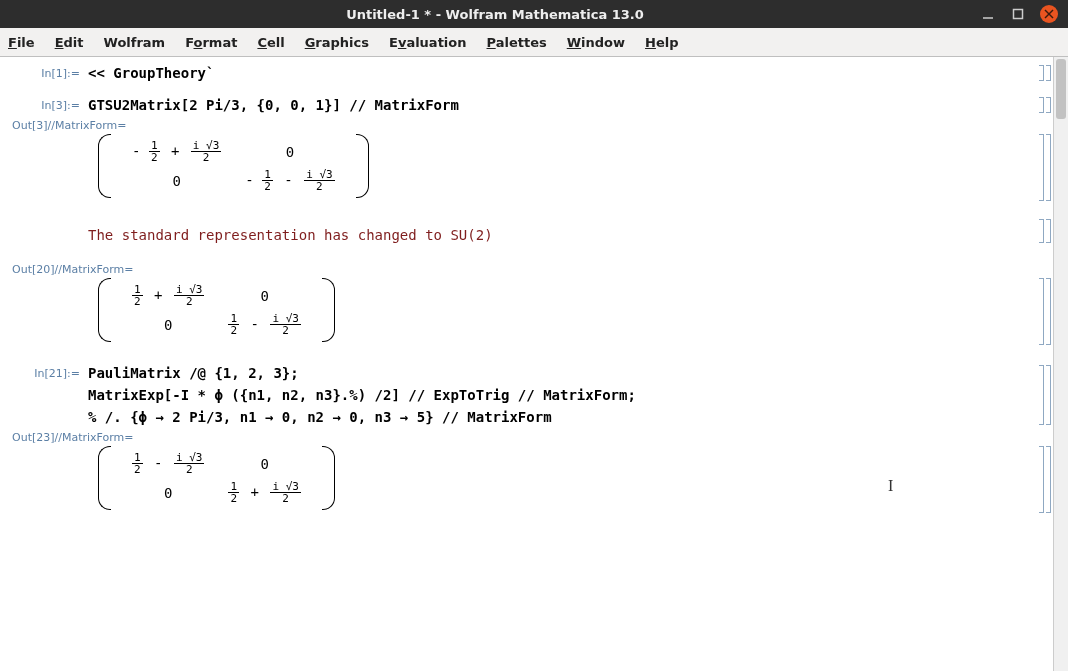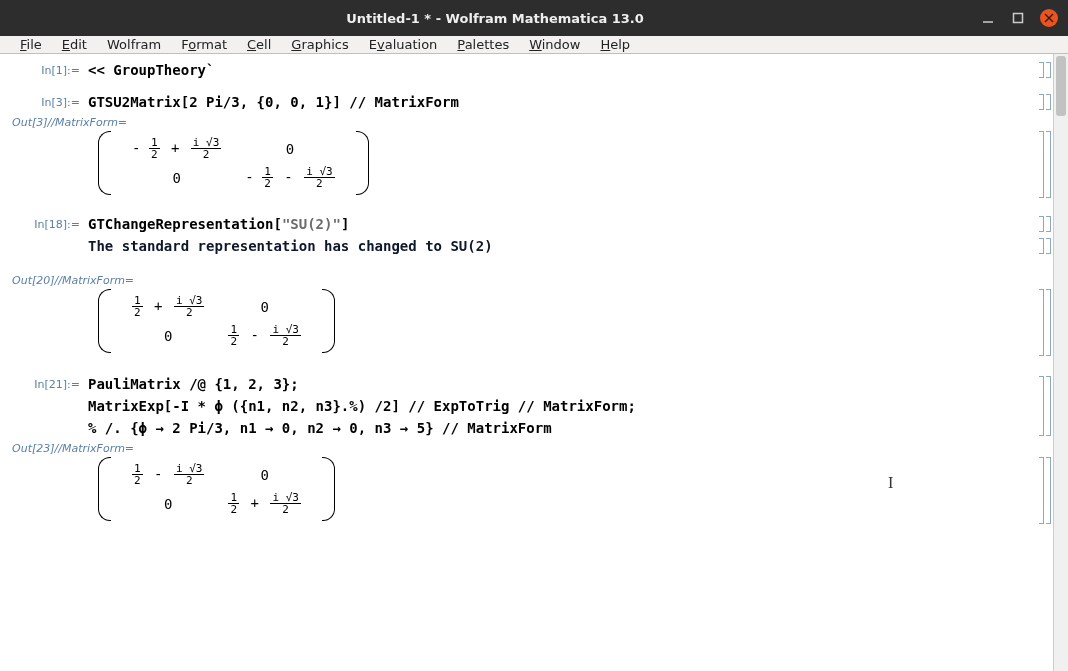--- a/index.html
+++ b/index.html
@@ -5,31 +5,31 @@
 * { margin:0; padding:0; box-sizing:border-box; }
 body {
   font-family: "DejaVu Sans", Ubuntu, sans-serif;
   background:#fff;
   width:1068px; height:671px;
   overflow:hidden;
   font-size:13px;
 }
 .titlebar {
   background:#2d2d2d; color:#ddd;
-  height:36px; display:flex; align-items:center;
+  height:28px; display:flex; align-items:center;
   padding:0 10px;
 }
 .titlebar .title { flex:1; text-align:center; font-weight:bold; color:#eee; }
 .titlebar .winbtns { display:flex; gap:14px; align-items:center; }
 .titlebar .winbtn { width:16px; height:16px; display:inline-flex; align-items:center; justify-content:center; }
 .titlebar .winbtn.close { background:#e95420; border-radius:50%; width:18px; height:18px; color:#3b1a0d; }
 .titlebar .winbtn svg { display:block; }
 .menubar {
-  background:#f2f1f0; height:18px; display:flex; align-items:center;
-  padding:0 12px; border-bottom:1px solid #bfbfbf; gap:4px;
+  background:#f2f1f0; height:29px; display:flex; align-items:center;
+  padding:0 0; border-bottom:1px solid #bfbfbf; gap:4px;font-weight:bold;
 }
 .menubar .menu-item { padding:2px 8px; cursor:default; font-size:13px; color:#222; }
 .menubar .menu-item .ul { text-decoration:underline; }
 .notebook {
   position:relative;
   height:calc(671px - 28px - 23px);
   display:flex;
   background:#fff;
 }
 .content-area {
@@ -49,27 +49,28 @@
   color:#5b7fa5; font-size:11px; padding-top:2px;
   font-family:"DejaVu Sans", sans-serif;
 }
 .cell-content {
   flex:1; font-family:"DejaVu Sans Mono","Consolas",monospace;
   font-size:14px; font-weight:bold; color:#000;
   padding-right:30px;
 }
 .cell-content.output { font-weight:normal; }
 .out-header {
-  color:#5b7fa5; font-size:11px; margin-left:4px; margin-top:4px; margin-bottom:2px;font-style:italic;
+  color:#5b7fa5; font-size:11px; margin-left:4px; margin-top:4px; margin-bottom:2px;
 }
 .string-lit { color:#6b6b6b; }
 .message-text {
   font-family:"DejaVu Sans Mono","Consolas",monospace;
-  font-size:14px; color:#0f172a; font-weight:bold;
+  font-size:14px; color:#7f1d1d; font-weight:normal;
   padding-left:0;
+  margin-top:8px;
 }
 .matrix {
   display:inline-flex; align-items:stretch; margin-left:10px;
   font-weight:normal;
 }
 .matrix .paren-l, .matrix .paren-r {
   width:10px; position:relative;
 }
 .matrix .paren-l::before, .matrix .paren-r::before {
   content:""; position:absolute; top:0; bottom:0; width:12px;
@@ -193,32 +194,20 @@
         </div>
       </div>
       <div class="bracket-pair">
           <div class="b1"></div>
           <div class="b2"></div>
         </div>
     </div>
 
     <div style="height:12px"></div>
 
-    <div class="row-wrap">
-      <div class="cell-row">
-        <div class="cell-label">In[18]:=</div>
-        <div class="cell-content">
-          <span>GTChangeRepresentation[</span><span class="string-lit">"SU(2)"</span><span>]</span>
-        </div>
-      </div>
-      <div class="bracket-pair">
-          <div class="b1"></div>
-          <div class="b2"></div>
-        </div>
-    </div>
 
     <div class="row-wrap">
       <div class="cell-row">
         <div class="cell-label"></div>
         <div class="cell-content message-text">The standard representation has changed to SU(2)</div>
       </div>
       <div class="bracket-pair">
           <div class="b1"></div>
           <div class="b2"></div>
         </div>

